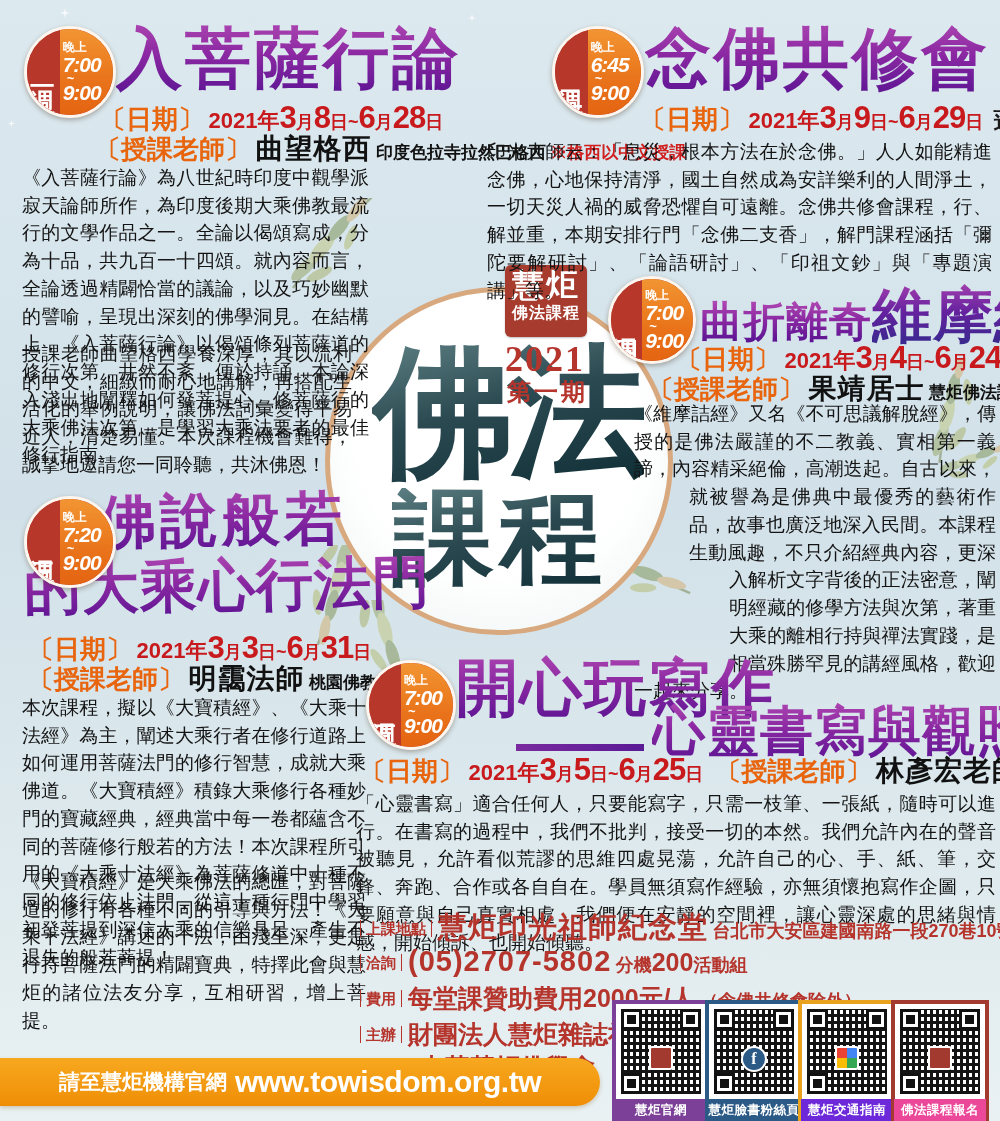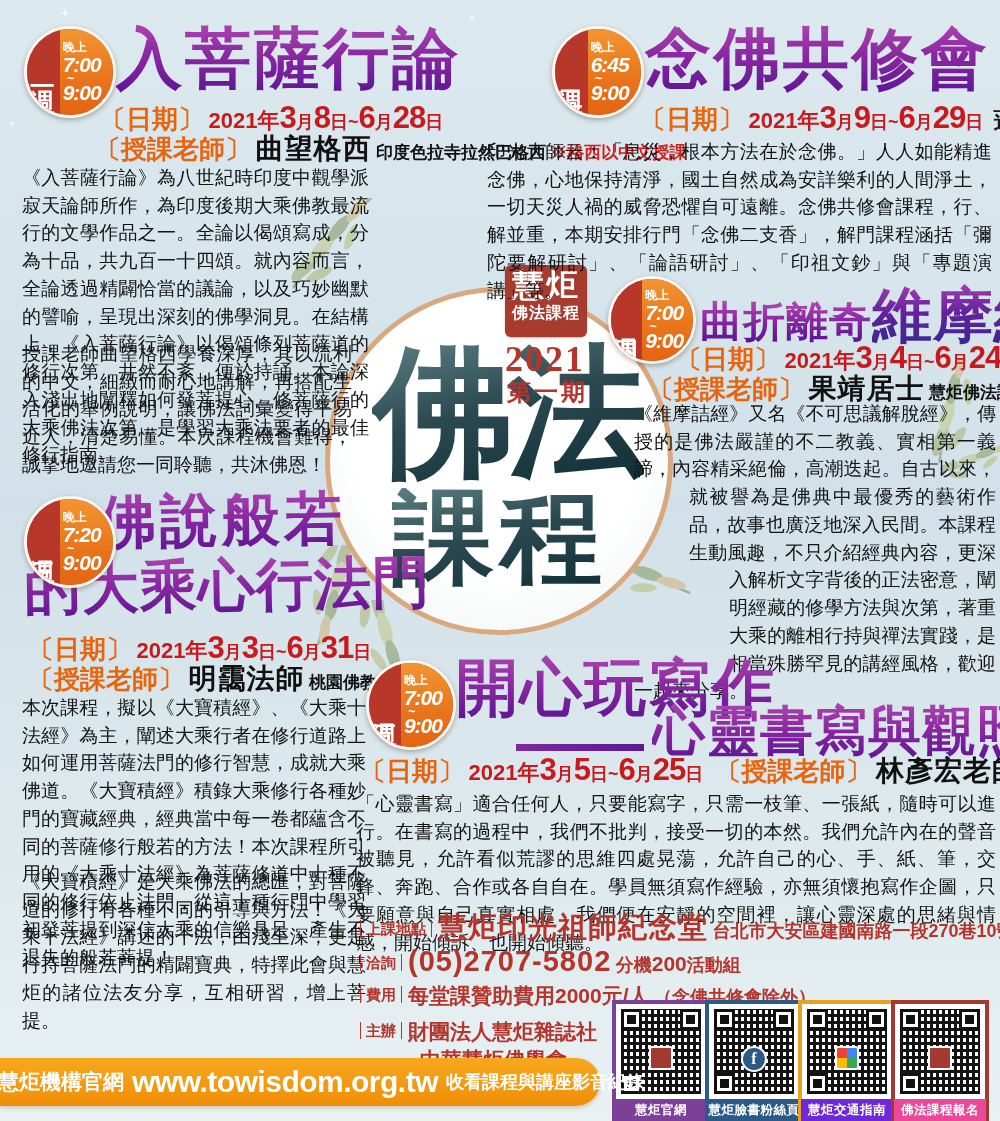--- a/index.html
+++ b/index.html
@@ -50,21 +50,21 @@
   .seal .s2{display:block;font-size:16px;font-weight:bold;letter-spacing:1px;}
   .yr{left:505px;top:338px;color:#b5342c;font-size:36px;font-weight:900;letter-spacing:2px;z-index:4;
       font-family:"Liberation Serif",serif;}
   .term{left:507px;top:376px;color:#b5342c;font-size:24px;font-weight:900;letter-spacing:3px;z-index:4;
       font-family:"Liberation Serif",serif;}
   
   .inf{color:#b5342c;white-space:nowrap;z-index:5;}
   .inf .tag{font-size:15px;font-weight:bold;border-left:1.5px solid #b5342c;border-right:1.5px solid #b5342c;
             padding:0 5px;margin-right:6px;vertical-align:3px;}
   .inf .big{font-size:29px;font-weight:900;letter-spacing:1px;}
-  .inf .med{font-size:21px;font-weight:900;}
+  .inf .med{font-size:25px;font-weight:900;}
   .inf .sm{font-size:18px;font-weight:bold;}
   
   .ribbon{left:0;top:1058px;width:600px;height:48px;border-radius:0 26px 26px 0;
           background:linear-gradient(180deg,#f7a81f 0%,#ef8e06 100%);color:#fff;
           display:flex;align-items:center;justify-content:center;gap:8px;white-space:nowrap;z-index:5;
           box-shadow:0 2px 4px rgba(120,70,0,.25);}
   .rb-pre{font-size:21px;font-weight:bold;} .rb-url{font-size:30px;font-weight:900;letter-spacing:-.5px;}
   .rb-post{font-size:18px;font-weight:bold;}
   
   .qr{width:90px;height:116px;background:#fff;z-index:5;}
@@ -299,14 +299,13 @@
   <div class="qr-c" style="left:5px;top:5px;"></div>
     <div class="qr-c" style="right:5px;top:5px;"></div>
     <div class="qr-c" style="left:5px;bottom:26px;"></div>
   <div class="qr-ico ico-seal"></div>
   <div class="qr-lab">佛法課程報名</div>
 </div>
 
 <div class="abs ribbon">
   <span class="rb-pre">請至慧炬機構官網</span>
   <span class="rb-url">www.towisdom.org.tw</span>
-  <span class="rb-post">收看課程與講座影音紀錄</span>
 </div>
 
 </body></html>

